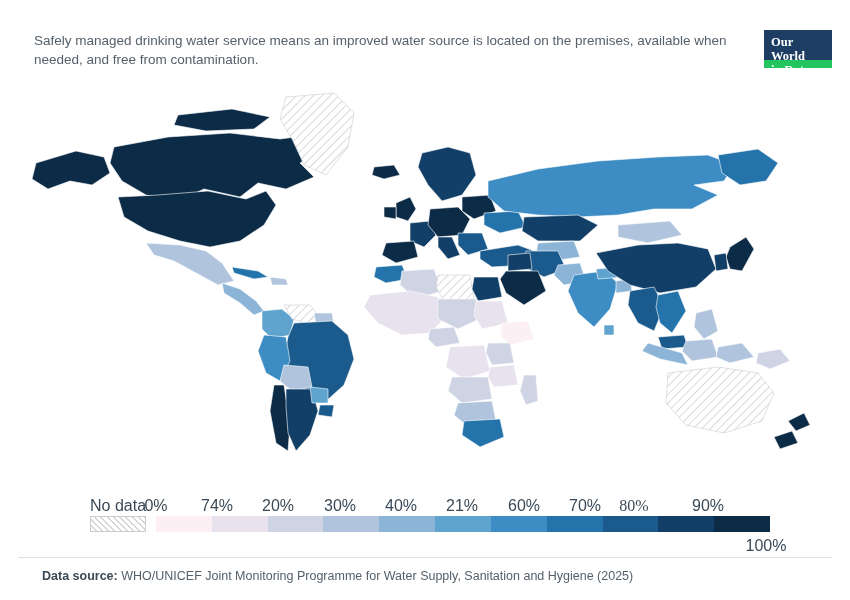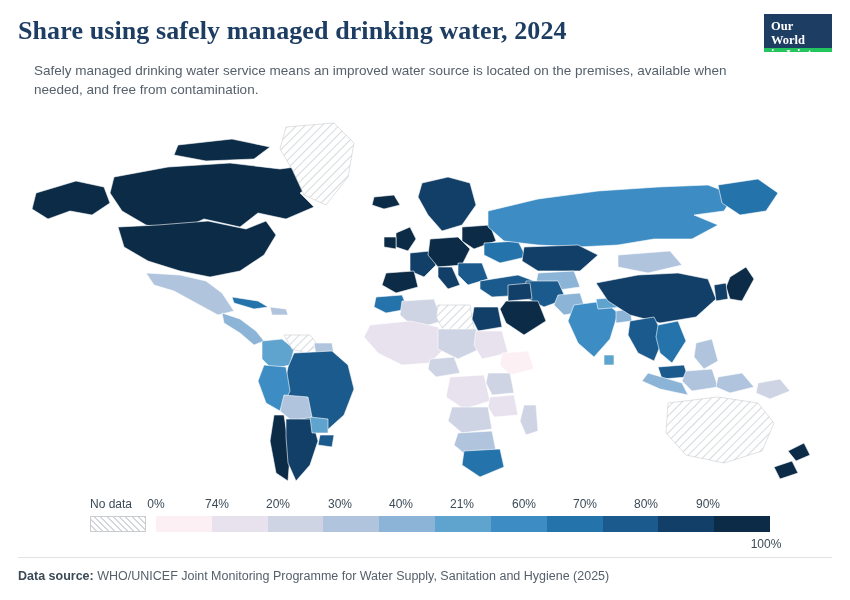--- a/index.html
+++ b/index.html
@@ -49,21 +49,21 @@
     width: 68px;
     height: 38px;
     background: #1d3d63;
     color: #ffffff;
     font-family: "Liberation Serif", serif;
     font-weight: 700;
     font-size: 12.5px;
     line-height: 1.12;
     padding: 5px 6px 0 7px;
     box-sizing: border-box;
-    border-bottom: 4px solid #22c55e;
+    border-bottom: 8px solid #22c55e;
   }
 
   
   .map-wrap {
     position: relative;
     width: 814px;
     height: 370px;
     margin-top: 10px;
   }
   .map-wrap svg {
@@ -73,21 +73,21 @@
   
   .legend {
     position: absolute;
     left: 90px;
     bottom: 68px;
     width: 680px;
   }
   .legend-labels {
     position: relative;
     height: 16px;
-    font-size: 12px;
+    font-size: 16px;
     color: #3b4a56;
   }
   .legend-labels span {
     position: absolute;
     transform: translateX(-50%);
     white-space: nowrap;
   }
   .legend-nodata-label {
     position: absolute;
     left: 0;
@@ -135,37 +135,37 @@
     bottom: 14px;
     border-top: 1px solid #e0e2e4;
     padding-top: 9px;
     font-size: 12.5px;
     color: #55606b;
     line-height: 1.5;
   }
   .footer .src-label {
     font-weight: 700;
     color: #3b4a56;
+    margin-left: 24px;
   }
   .footer .link {
     color: #55606b;
     text-decoration: none;
   }
 </style>
 </head>
 <body>
 
 <div class="page">
 
   <div class="header">
-    <h1 class="title">Share using safely managed drinking water, 2024</h1>
     <p class="subtitle">Safely managed drinking water service means an improved water source is located on the premises, available when needed, and free from contamination.</p>
     <div class="owid-logo">
       <div>Our World</div>
-      <div>in Joint</div>
+      <div>in Data</div>
     </div>
   </div>
 
   <div class="map-wrap">
     <svg width="814" height="370" viewBox="0 0 814 370" xmlns="http://www.w3.org/2000/svg">
       <defs>
         <pattern id="hatch" width="6" height="6" patternTransform="rotate(45)" patternUnits="userSpaceOnUse">
           <rect width="6" height="6" fill="#ffffff"></rect>
           <line x1="0" y1="0" x2="0" y2="6" stroke="#d6dadd" stroke-width="2"></line>
         </pattern>
@@ -276,21 +276,21 @@
     <div class="legend-labels">
       <span class="legend-nodata-label">No data</span>
       <span style="left:66px;">0%</span>
       <span style="left:127px;">74%</span>
       <span style="left:188px;">20%</span>
       <span style="left:250px;">30%</span>
       <span style="left:311px;">40%</span>
       <span style="left:372px;">21%</span>
       <span style="left:434px;">60%</span>
       <span style="left:495px;">70%</span>
-      <span style="left:556px;">80%</span>
+      <span style="left:544px;font-family:Liberation Serif, serif;">80%</span>
       <span style="left:618px;">90%</span>
       <span style="left:676px;margin-top:40px;">100%</span>
     </div>
     <div class="legend-bars">
       <div class="legend-nodata"></div>
       <div class="legend-scale">
         <div style="background:#fdf0f4"></div>
         <div style="background:#e7e2ee"></div>
         <div style="background:#cfd4e4"></div>
         <div style="background:#b0c5dd"></div>

